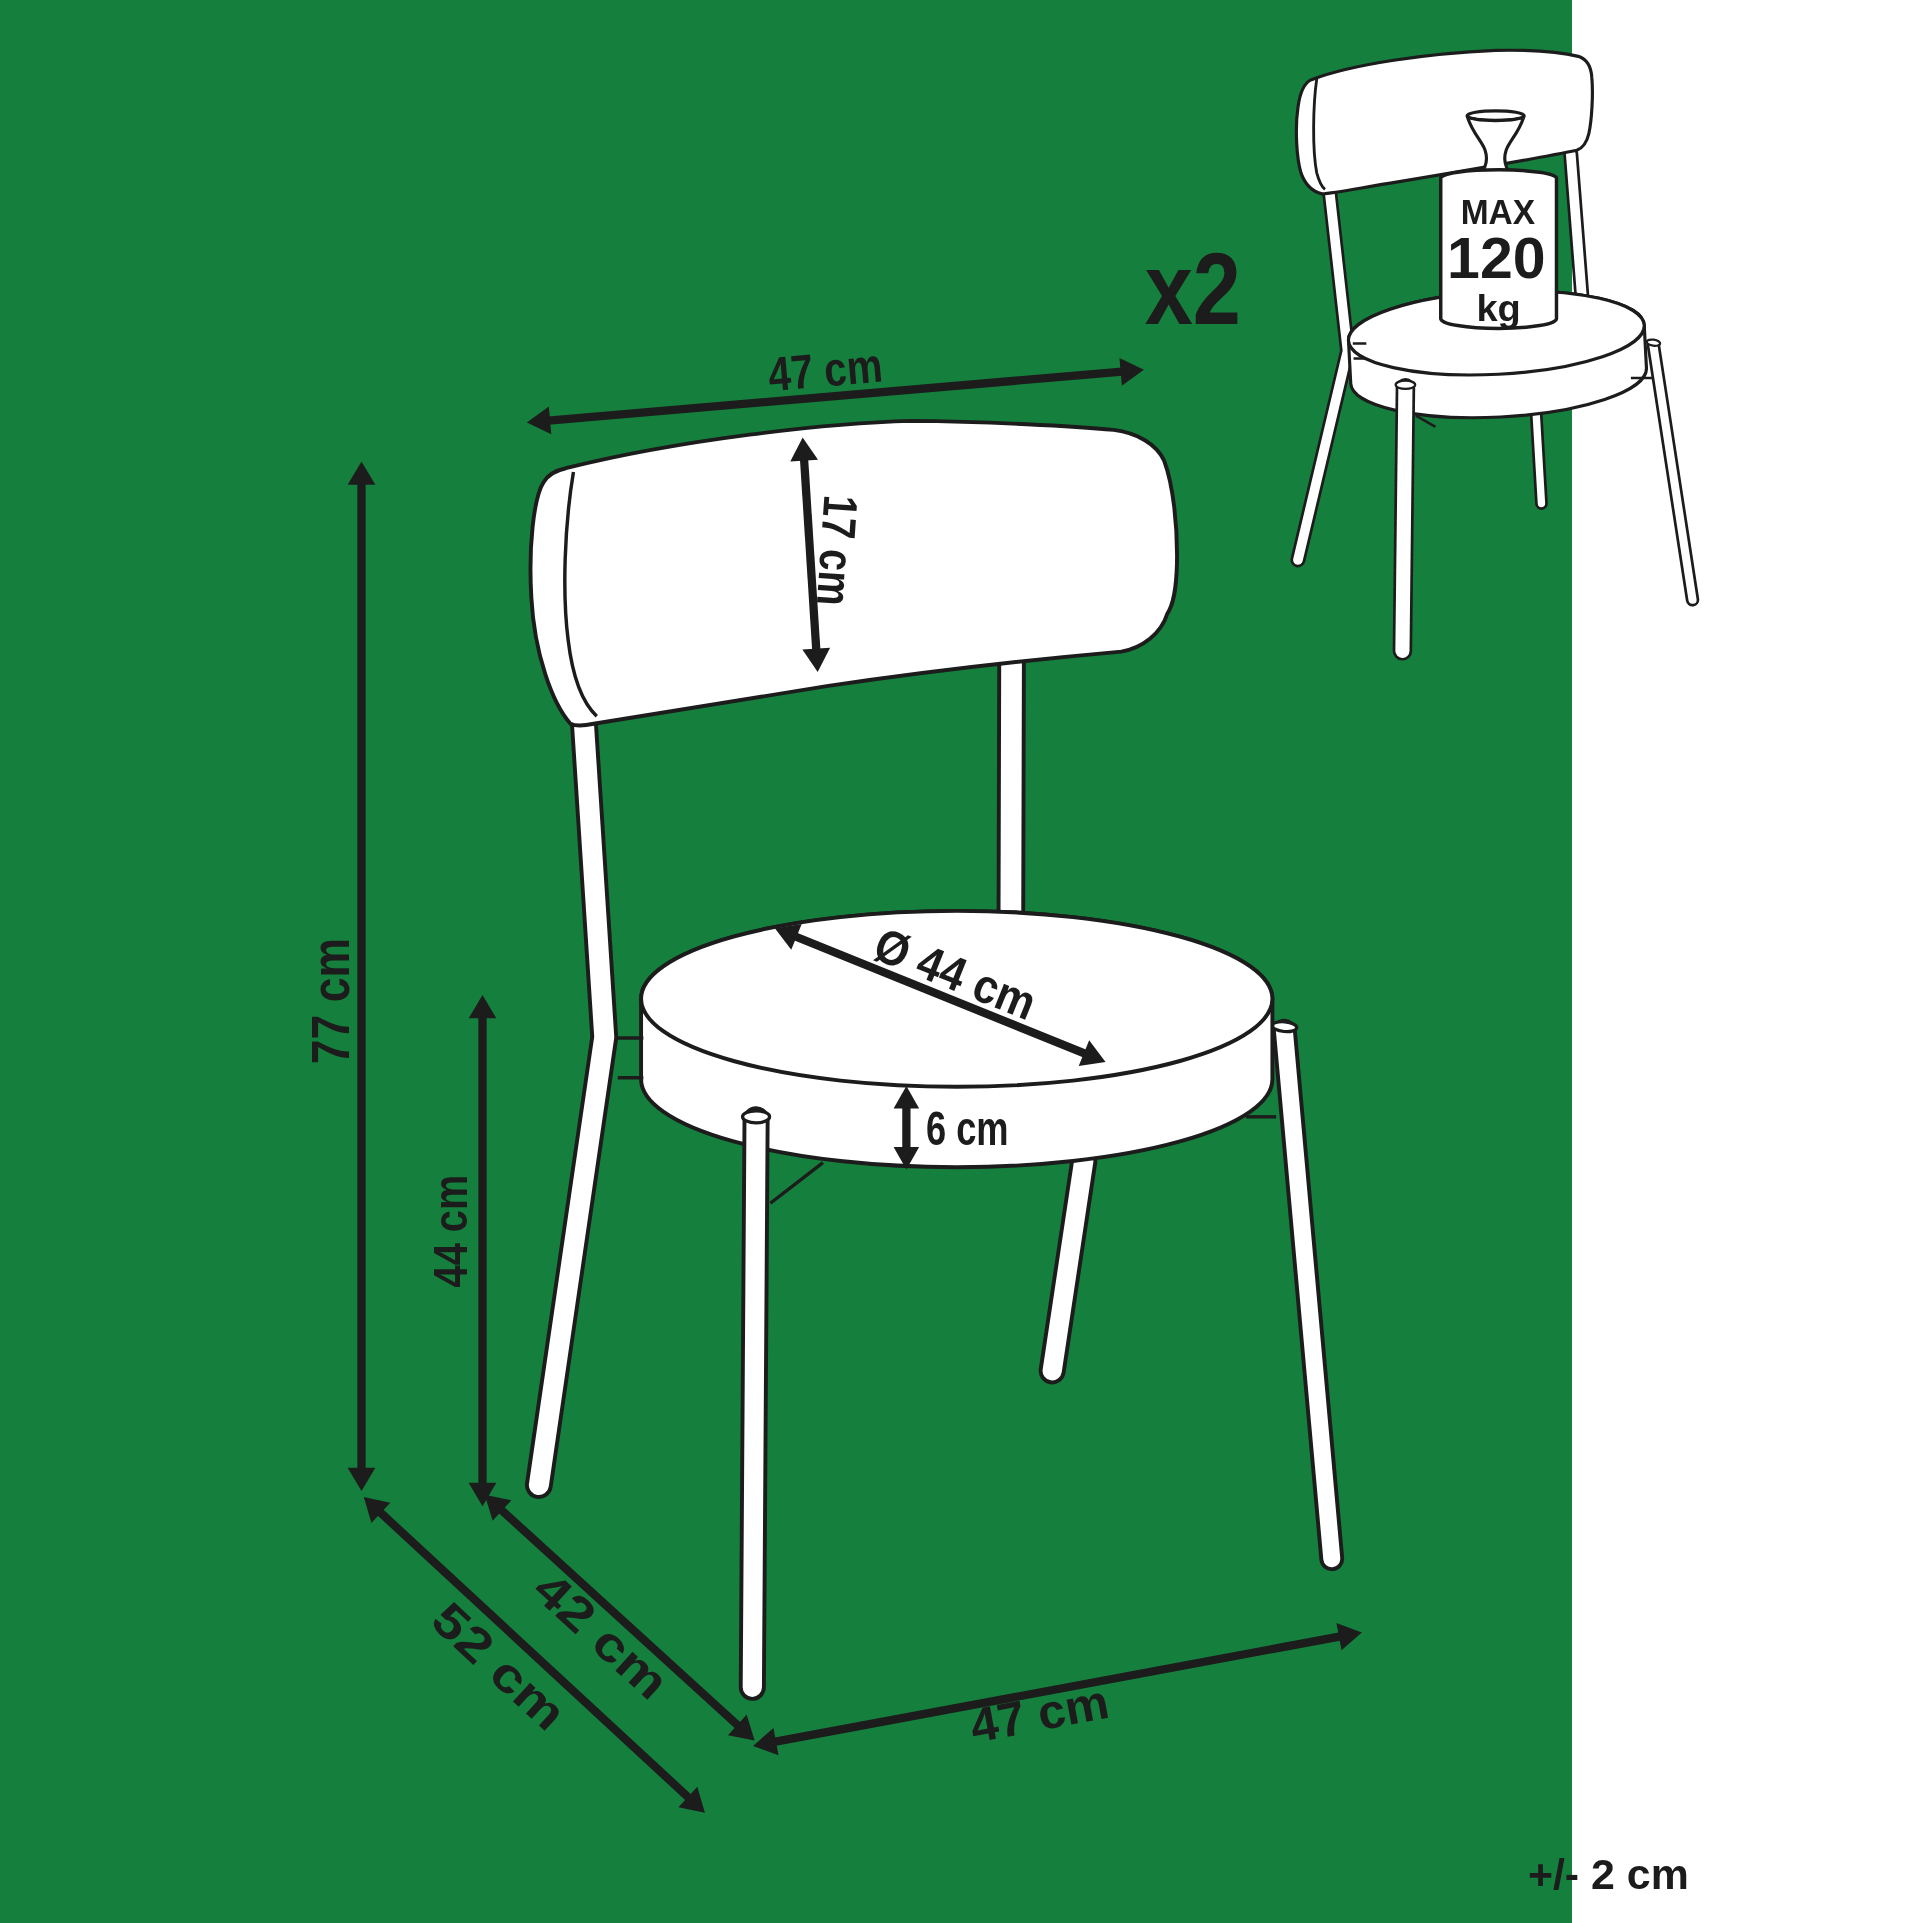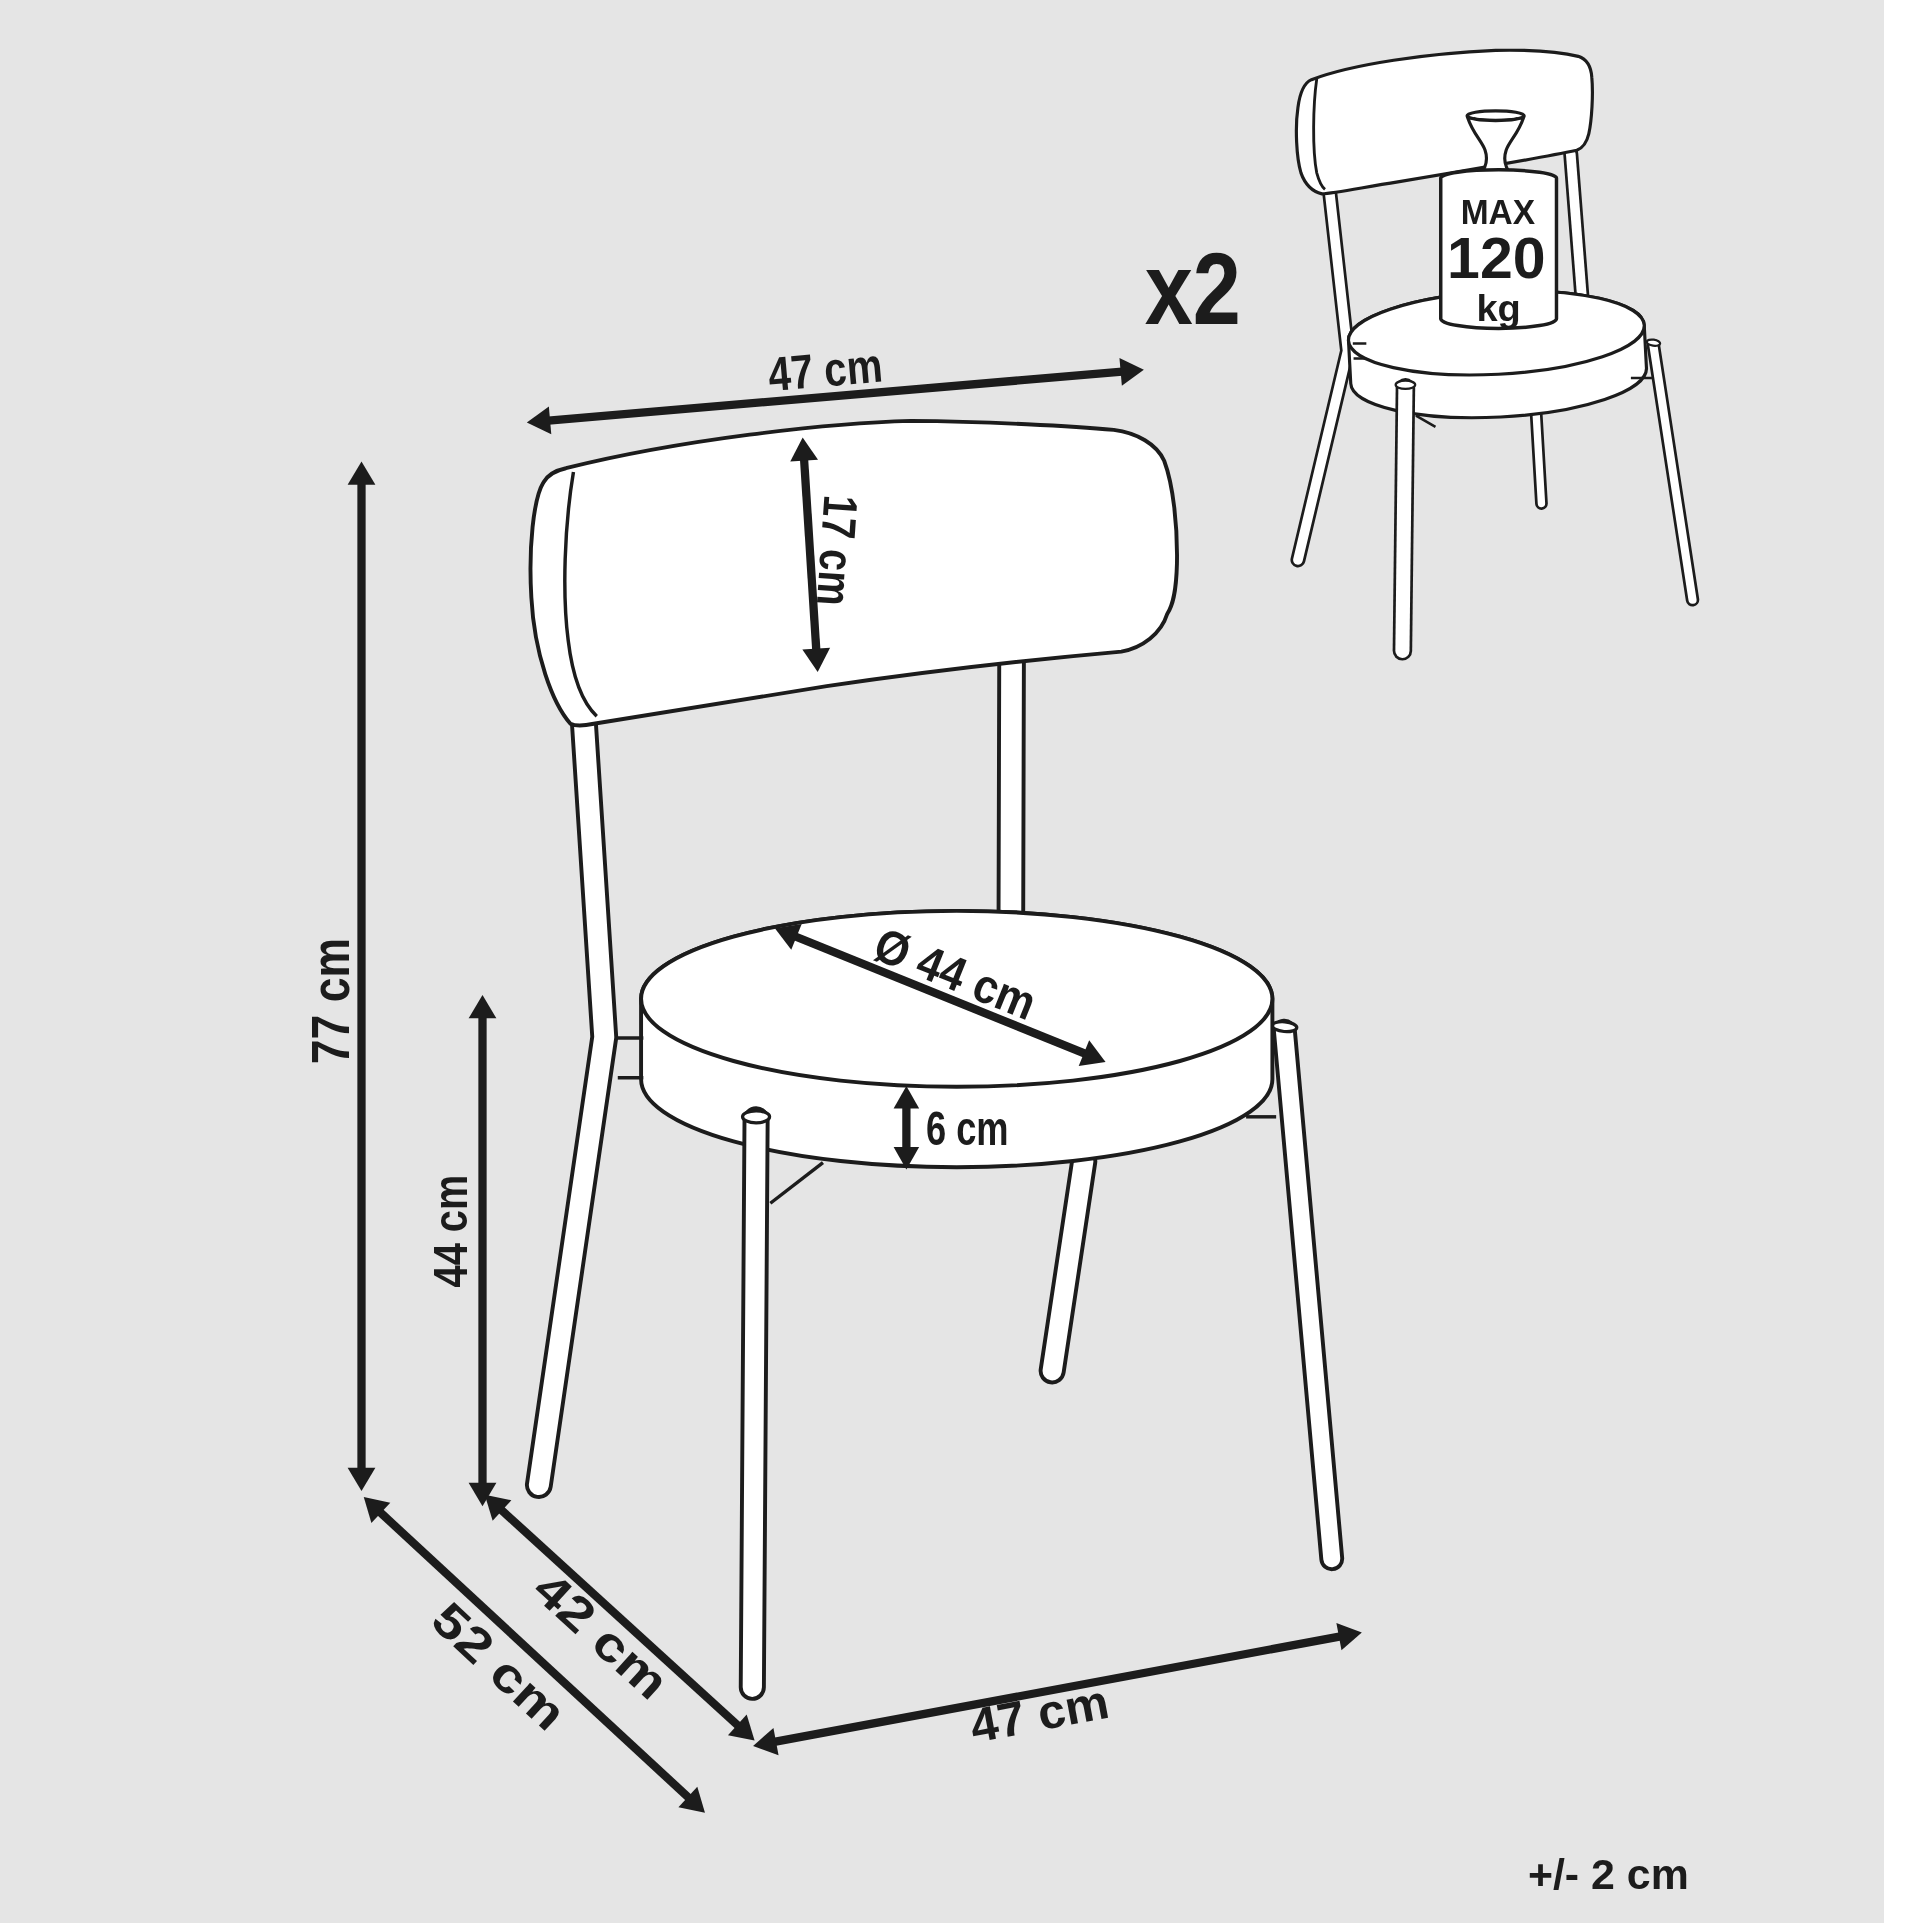--- a/index.html
+++ b/index.html
@@ -1,16 +1,16 @@
 <!DOCTYPE html>
 <html style="font-size:12px"><head>
 <meta charset="utf-8">
 <style>
 html,body{margin:0;padding:0;background:#ffffff;}
-#page{width:1884px;height:1924px;position:relative;background:#e5e5e5;}
+#page{width:1572px;height:1924px;position:relative;background:#15803d;}
 </style>
 </head>
 <body>
 
 <div id="page">
 <svg width="1924" height="1924" viewBox="0 0 2560 2560" xmlns="http://www.w3.org/2000/svg">
 
 <g>
         <path d="M 1346.0 860.0 L 1345.0 1230.0" stroke="#1c1c1c" stroke-width="38.0" fill="none" stroke-linecap="round" stroke-linejoin="round"></path>
         <path d="M 1346.0 860.0 L 1345.0 1230.0" stroke="#ffffff" stroke-width="27.6" fill="none" stroke-linecap="round" stroke-linejoin="round"></path>

